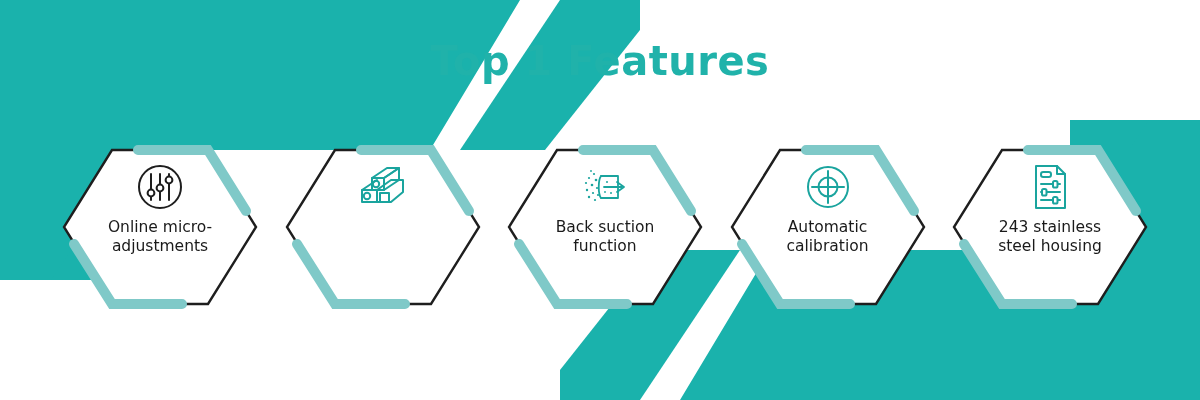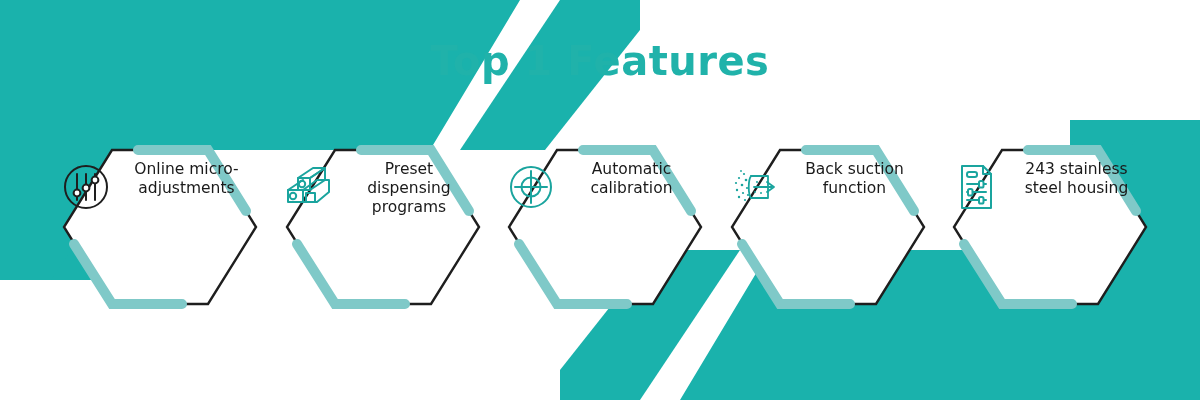--- a/index.html
+++ b/index.html
@@ -64,22 +64,22 @@
     left: 0;
     top: 0;
   }
   .feature-inner {
     position: absolute;
     left: 0;
     top: 0;
     width: 200px;
     height: 190px;
     display: flex;
-    flex-direction: row;
-    align-items: flex-start;
+    flex-direction: column;
+    align-items: center;
     justify-content: flex-start;
     padding-top: 28px;
     box-sizing: border-box;
   }
   .feature-icon {
     width: 54px;
     height: 54px;
     display: flex;
     align-items: center;
     justify-content: center;
@@ -154,43 +154,20 @@
               <path d="M27,16 L42,6 L42,18 L27,28 Z"></path>
               <path d="M5,28 L20,18"></path>
               <path d="M5,28 L5,40 L20,40 L20,28 Z"></path>
               <path d="M20,28 L34,18 L46,18 L46,30 L34,40 L20,40"></path>
               <rect x="23" y="31" width="9" height="9"></rect>
             </g>
             <circle cx="19" cy="22" r="3.2" fill="none" stroke="#1AA49E" stroke-width="2"></circle>
             <circle cx="10" cy="34" r="3.2" fill="none" stroke="#1AA49E" stroke-width="2"></circle>
           </svg>
         </div>
-        <div class="feature-label">Preset
-dispensing
-programs</div>
-      </div>
-    </div>
-
-    <div class="feature">
-      <svg class="hex-svg" width="200" height="190" viewBox="0 0 200 190">
-        <polygon points="52,18 148,18 196,95 148,172 52,172 4,95" fill="#ffffff" stroke="#1E1E1E" stroke-width="2.4"></polygon>
-        <path d="M78,18 L148,18 L186,79" fill="none" stroke="#7FC9C8" stroke-width="10" stroke-linecap="round"></path>
-        <path d="M14,112 L52,172 L122,172" fill="none" stroke="#7FC9C8" stroke-width="10" stroke-linecap="round"></path>
-      </svg>
-      <div class="feature-inner">
-        <div class="feature-icon">
-          <svg width="50" height="50" viewBox="0 0 50 50">
-            <circle cx="25" cy="25" r="20" fill="none" stroke="#1AA49E" stroke-width="2"></circle>
-            <circle cx="25" cy="25" r="9.5" fill="none" stroke="#1AA49E" stroke-width="2"></circle>
-            <line x1="25" y1="9" x2="25" y2="41" stroke="#1AA49E" stroke-width="2" stroke-linecap="round"></line>
-            <line x1="9" y1="25" x2="41" y2="25" stroke="#1AA49E" stroke-width="2" stroke-linecap="round"></line>
-          </svg>
-        </div>
-        <div class="feature-label">Automatic
-calibration</div>
       </div>
     </div>
 
     <div class="feature">
       <svg class="hex-svg" width="200" height="190" viewBox="0 0 200 190">
         <polygon points="52,18 148,18 196,95 148,172 52,172 4,95" fill="#ffffff" stroke="#1E1E1E" stroke-width="2.4"></polygon>
         <path d="M78,18 L148,18 L186,79" fill="none" stroke="#7FC9C8" stroke-width="10" stroke-linecap="round"></path>
         <path d="M14,112 L52,172 L122,172" fill="none" stroke="#7FC9C8" stroke-width="10" stroke-linecap="round"></path>
       </svg>
       <div class="feature-inner">
@@ -227,20 +204,40 @@
     </div>
 
     <div class="feature">
       <svg class="hex-svg" width="200" height="190" viewBox="0 0 200 190">
         <polygon points="52,18 148,18 196,95 148,172 52,172 4,95" fill="#ffffff" stroke="#1E1E1E" stroke-width="2.4"></polygon>
         <path d="M78,18 L148,18 L186,79" fill="none" stroke="#7FC9C8" stroke-width="10" stroke-linecap="round"></path>
         <path d="M14,112 L52,172 L122,172" fill="none" stroke="#7FC9C8" stroke-width="10" stroke-linecap="round"></path>
       </svg>
       <div class="feature-inner">
         <div class="feature-icon">
+          <svg width="50" height="50" viewBox="0 0 50 50">
+            <circle cx="25" cy="25" r="20" fill="none" stroke="#1AA49E" stroke-width="2"></circle>
+            <circle cx="25" cy="25" r="9.5" fill="none" stroke="#1AA49E" stroke-width="2"></circle>
+            <line x1="25" y1="9" x2="25" y2="41" stroke="#1AA49E" stroke-width="2" stroke-linecap="round"></line>
+            <line x1="9" y1="25" x2="41" y2="25" stroke="#1AA49E" stroke-width="2" stroke-linecap="round"></line>
+          </svg>
+        </div>
+        <div class="feature-label">Automatic
+calibration</div>
+      </div>
+    </div>
+
+    <div class="feature">
+      <svg class="hex-svg" width="200" height="190" viewBox="0 0 200 190">
+        <polygon points="52,18 148,18 196,95 148,172 52,172 4,95" fill="#ffffff" stroke="#1E1E1E" stroke-width="2.4"></polygon>
+        <path d="M78,18 L148,18 L186,79" fill="none" stroke="#7FC9C8" stroke-width="10" stroke-linecap="round"></path>
+        <path d="M14,112 L52,172 L122,172" fill="none" stroke="#7FC9C8" stroke-width="10" stroke-linecap="round"></path>
+      </svg>
+      <div class="feature-inner">
+        <div class="feature-icon">
           <svg width="42" height="50" viewBox="0 0 42 50">
             <g fill="none" stroke="#1AA49E" stroke-width="2" stroke-linejoin="round" stroke-linecap="round">
               <path d="M7,4 L28,4 L36,12 L36,46 L7,46 Z"></path>
               <path d="M28,4 L28,12 L36,12"></path>
               <rect x="12" y="10" width="10" height="5" rx="2.2"></rect>
               <line x1="12" y1="22" x2="31" y2="22"></line>
               <line x1="12" y1="30" x2="31" y2="30"></line>
               <line x1="12" y1="38" x2="31" y2="38"></line>
             </g>
             <g fill="#ffffff" stroke="#1AA49E" stroke-width="2">

